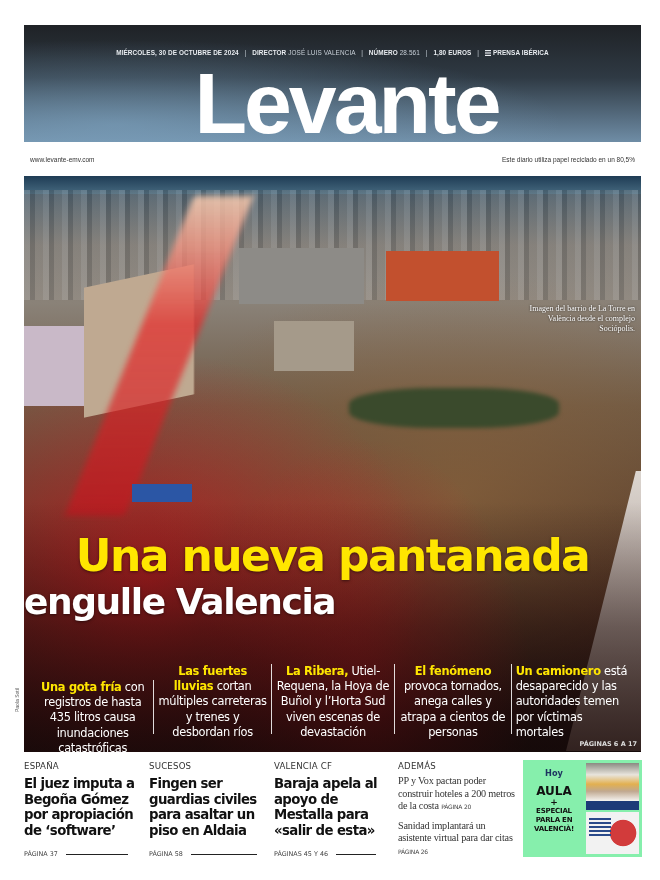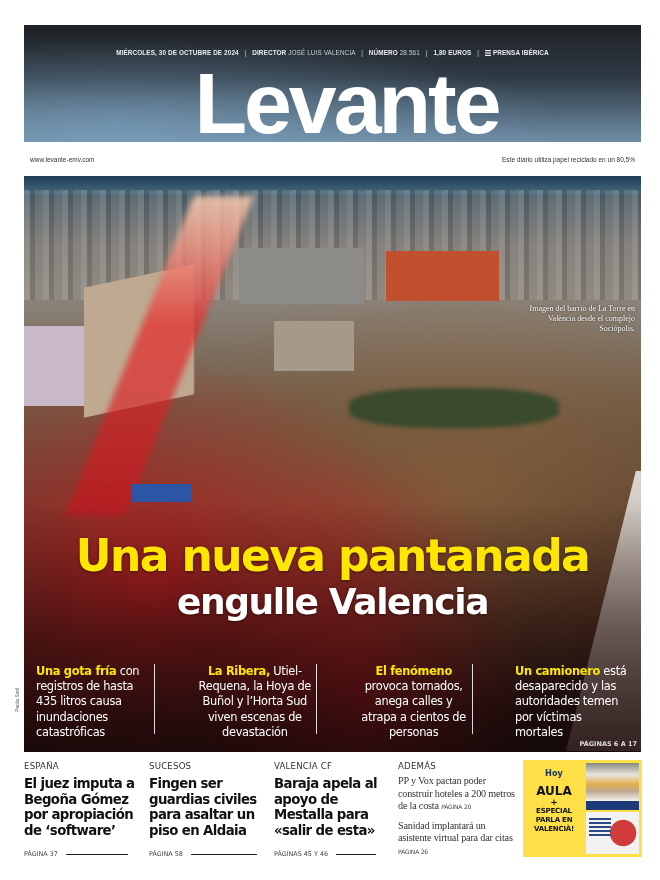--- a/index.html
+++ b/index.html
@@ -91,36 +91,36 @@
     font-family: "Liberation Serif", serif; font-size: 8px; line-height: 10px; color: #ffffff;
     text-shadow: 0 0 2px rgba(0,0,0,0.8);
     margin-top: 28px;
   }
   .headline1 {
     position: absolute; left: 0; right: 0; top: 355px; text-align: center;
     font-family: "DejaVu Sans", sans-serif; font-weight: bold; font-size: 44px; line-height: 50px;
     color: #ffe600; letter-spacing: -1.6px; text-shadow: 0 1px 3px rgba(0,0,0,0.5);
   }
   .headline2 {
-    position: absolute; left: 0; right: 0; top: 404px; text-align: center;
+    position: absolute; left: 0; right: 0; top: 404px; text-align: left;
     font-family: "DejaVu Sans", sans-serif; font-weight: bold; font-size: 36px; line-height: 44px;
     color: #ffffff; letter-spacing: -1.4px; text-shadow: 0 1px 3px rgba(0,0,0,0.5);
   }
   .pills {
     position: absolute; left: 8px; right: 6px; top: 488px; height: 70px;
     display: flex; justify-content: space-between;
   }
   .pill {
     font-family: "DejaVu Sans", sans-serif; font-size: 11.4px; line-height: 15.2px; color: #ffffff;
     letter-spacing: -0.3px; padding: 0 4px;
     border-right: 1.5px solid rgba(255,255,255,0.85);
   }
   .pill:last-child { border-right: none; }
   .pill .hl { color: #ffe600; font-weight: bold; }
-  .pill.p1 { width: 123px; text-align: left; }
+  .pill.p1 { width: 123px; text-align: center; margin-top: 16px; }
   .pill.p2 { width: 118px; text-align: center; }
   .pill.p3 { width: 124px; text-align: center; }
   .pill.p4 { width: 117px; text-align: center; }
   .pill.p5 { width: 124px; text-align: left; }
   .pages-main {
     position: absolute; right: 4px; bottom: 4px; font-family: "DejaVu Sans", sans-serif;
     font-weight: bold; font-size: 6.5px; color: #dddddd;
   }
   .photo-credit {
     position: absolute; left: 14px; top: 712px; transform: rotate(-90deg); transform-origin: left top;
@@ -143,21 +143,21 @@
   .section .rule { display: inline-block; height: 1px; background: #222; vertical-align: middle; margin-left: 8px; }
   .s1 { left: 24px; width: 118px; }
   .s2 { left: 149px; width: 118px; }
   .s3 { left: 274px; width: 118px; }
   .s4 { left: 398px; width: 118px; }
   .s4 .item { margin-top: 4px; font-family: "Liberation Serif", serif; font-size: 10.2px; line-height: 12.6px; color: #333; letter-spacing: -0.2px; }
   .s4 .item .pg { font-family: "DejaVu Sans", sans-serif; font-size: 6px; color: #444; }
   .s4 .item + .item { margin-top: 6px; }
 
   .promo {
-    position: absolute; left: 523px; top: 760px; width: 119px; height: 97px; background: #fde047;
+    position: absolute; left: 523px; top: 760px; width: 119px; height: 97px; background: #86efac;
   }
   .promo .text {
     position: absolute; left: 4px; top: 8px; width: 54px; text-align: center;
     font-family: "DejaVu Sans", sans-serif; font-weight: bold; color: #1a2a4a;
   }
   .promo .hoy { font-size: 8.2px; color: #1d3560; }
   .promo .aula { font-size: 12px; margin-top: 6px; color: #111; }
   .promo .plus { font-size: 9px; line-height: 9px; color: #111; }
   .promo .esp { font-size: 7px; line-height: 9px; color: #111; letter-spacing: -0.2px; }
   .promo .cover1 {
@@ -215,20 +215,21 @@
   <div class="bldg-right"></div>
   <div class="shade"></div>
 
   <div class="caption">Imagen del barrio de La Torre en València desde el complejo Sociópolis.</div>
 
   <div class="headline1">Una nueva pantanada</div>
   <div class="headline2">engulle Valencia</div>
 
   <div class="pills">
     <div class="pill p1"><span class="hl">Una gota fría</span><span> con registros de hasta 435 litros causa inundaciones catastróficas</span></div>
+    <div class="pill p2"><span class="hl">Las fuertes lluvias</span><span> cortan múltiples carreteras y trenes y desbordan ríos</span></div>
     <div class="pill p3"><span class="hl">La Ribera,</span><span> Utiel-Requena, la Hoya de Buñol y l’Horta Sud viven escenas de devastación</span></div>
     <div class="pill p4"><span class="hl">El fenómeno</span><span> provoca tornados, anega calles y atrapa a cientos de personas</span></div>
     <div class="pill p5"><span class="hl">Un camionero</span><span> está desaparecido y las autoridades temen por víctimas mortales</span></div>
   </div>
 
   <div class="pages-main">PÁGINAS 6 A 17</div>
 </div>
 
 <div class="photo-credit">Paola Sotil</div>
 

